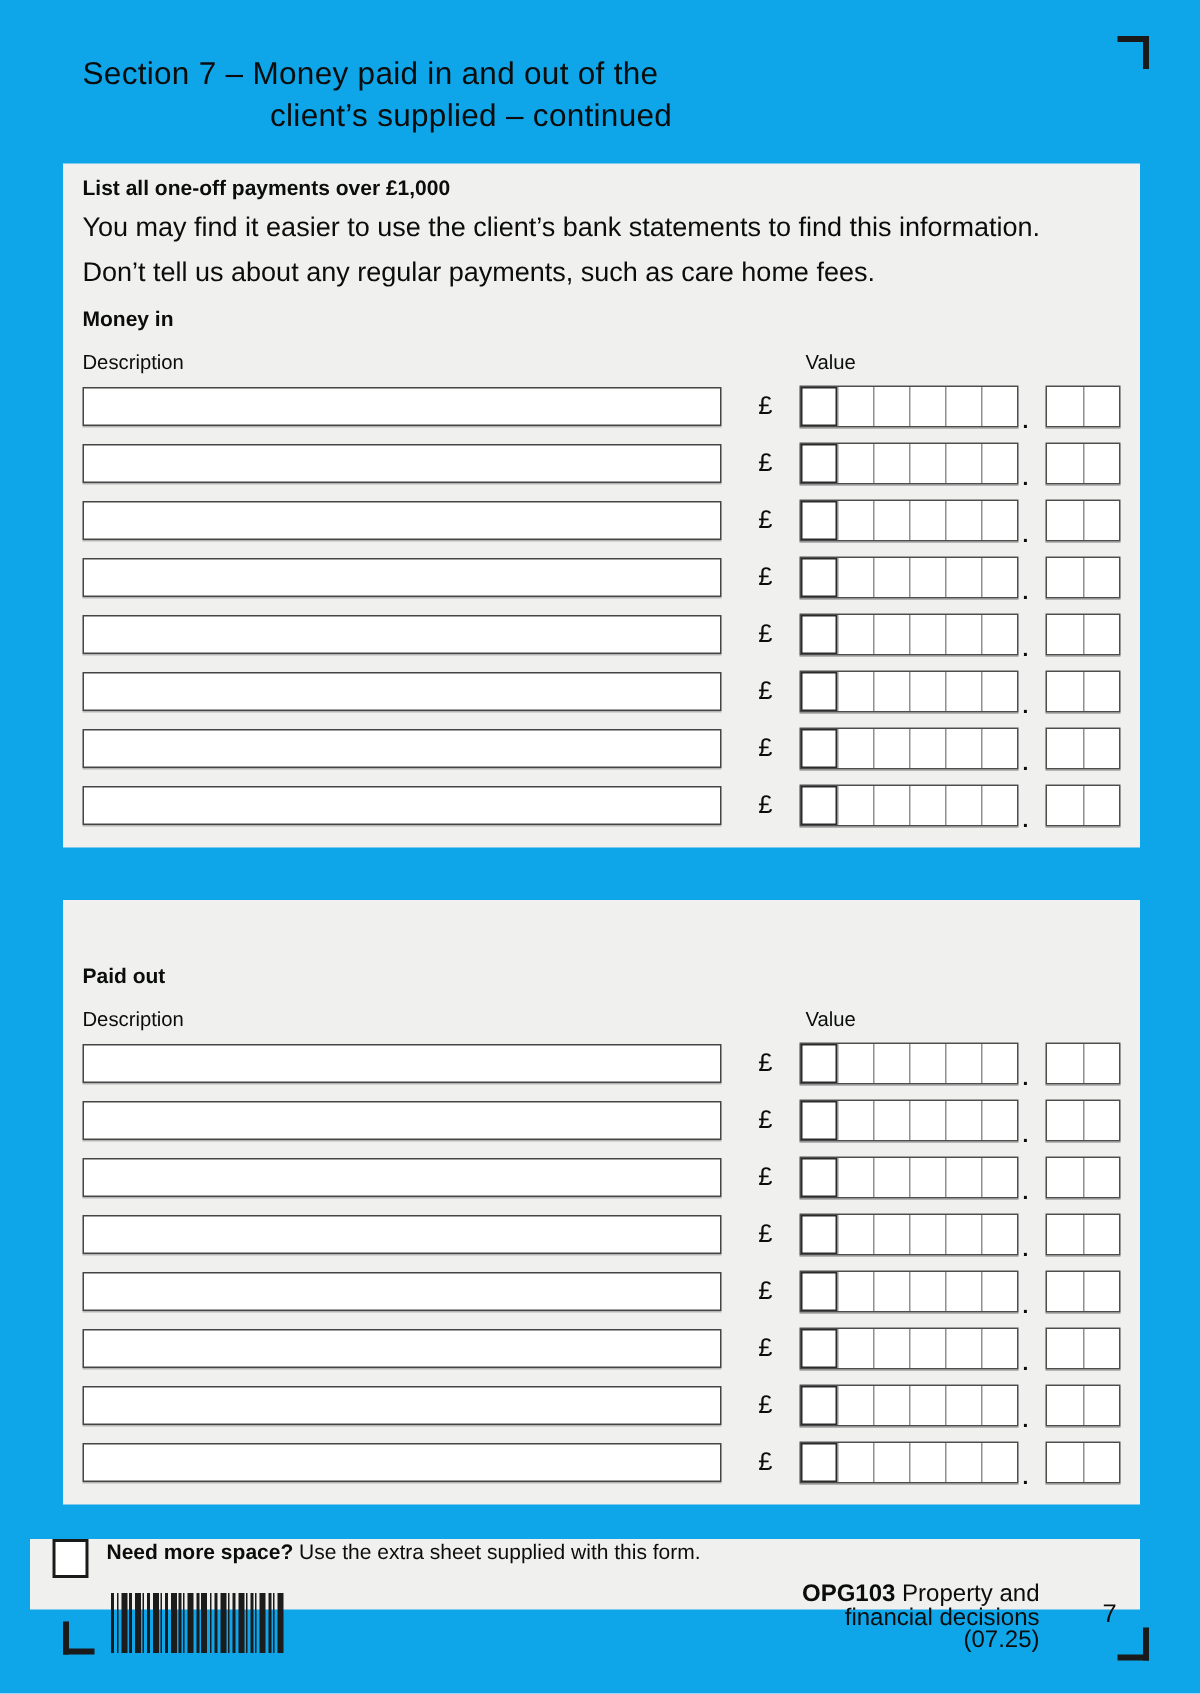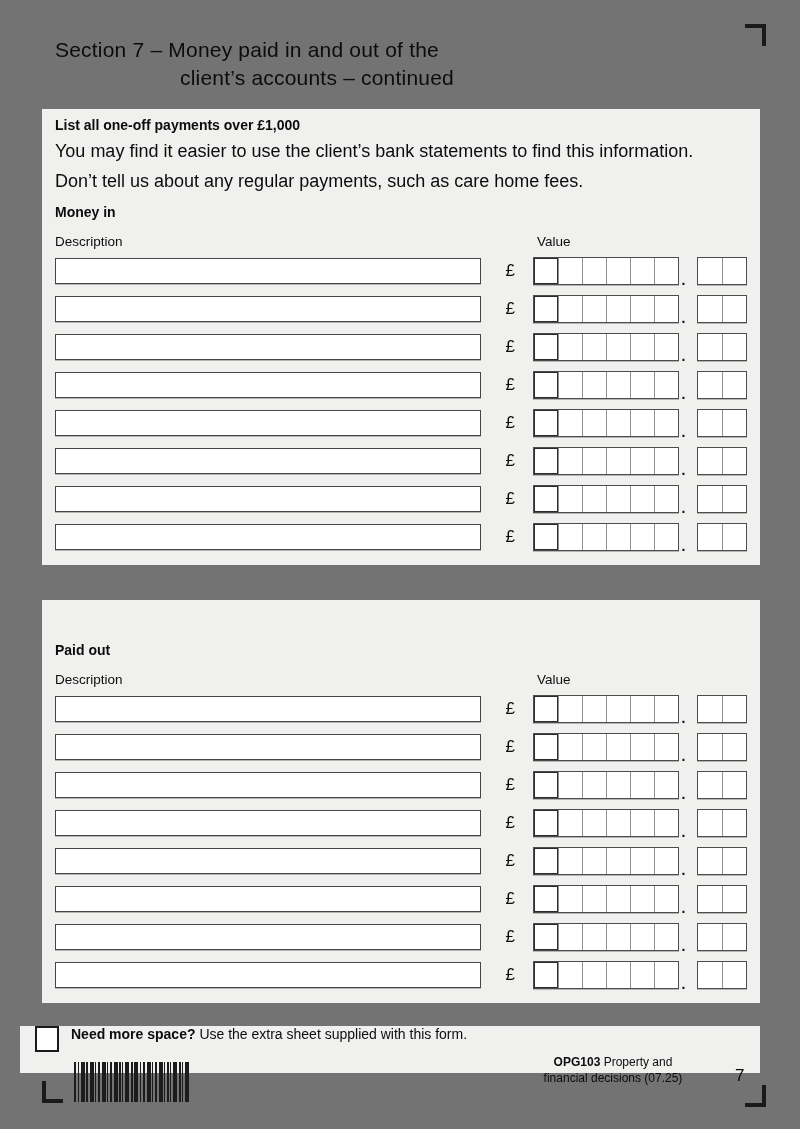--- a/index.html
+++ b/index.html
@@ -1,18 +1,18 @@
 <!DOCTYPE html>
 <html><head>
 <meta charset="utf-8">
 <style>
   * { margin:0; padding:0; box-sizing:border-box; }
   html,body { background:#ffffff; }
   body { font-family:"Liberation Sans", sans-serif; color:#0b0c0c; }
-  .page { position:relative; width:800px; height:1129px; background:#737373; overflow:hidden; }
+  .page { position:relative; width:800px; height:1129px; background:#0ea5e9; overflow:hidden; }
 
   
   .header { position:relative; padding-top:36px; }
   .title { margin-left:55px; font-size:21px; line-height:28px; letter-spacing:0.2px; }
   .title .line2 { display:block; margin-left:125px; }
   .helpline { position:absolute; top:54px; right:46px; display:flex; align-items:center; }
   .helpline-text { text-align:right; margin-right:9px; }
   .helpline-label { font-size:13px; font-weight:bold; line-height:18px; }
   .helpline-number { font-size:14.5px; font-weight:bold; line-height:20px; white-space:nowrap; }
   .phone-icon svg { display:block; }
@@ -47,37 +47,37 @@
   .decimal { align-self:flex-end; width:9px; text-align:center; font-weight:bold; font-size:14px; line-height:10px; }
 
   
   .more-space { display:flex; align-items:flex-start; background:#f0f0ef; margin:23px 40px 0 20px; height:47px; padding-left:15px; }
   .space-checkbox { appearance:none; -webkit-appearance:none; width:24px; height:26px; background:#fff; border:2px solid #1a1a1a; cursor:pointer; }
   .more-space-text { margin-left:12px; font-size:14px; }
   .more-space-text b { font-weight:bold; }
 
   
   .barcode { position:absolute; left:74px; top:1062px; }
-  .footer-text { position:absolute; top:1055px; right:107px; width:160px; text-align:center; font-size:12px; line-height:15.5px; }
+  .footer-text { position:absolute; top:1055px; right:107px; width:160px; text-align:right; font-size:16px; line-height:15.5px; }
   .footer-text .code { font-weight:bold; }
   .page-number { position:absolute; left:735px; top:1066px; font-size:17px; }
 </style>
 </head>
 <body>
 
 <div class="page">
 
   <div class="crop crop-tr"></div>
   <div class="crop crop-bl"></div>
   <div class="crop crop-br"></div>
 
   <div class="header">
     <div class="title">
       <span class="line1">Section 7 – Money paid in and out of the</span>
-      <span class="line2">client’s accounts – continued</span>
+      <span class="line2">client’s supplied – continued</span>
     </div>
   </div>
 
   <div class="panel panel-1">
     <div class="panel-heading">List all one-off payments over £1,000</div>
     <div class="hint">You may find it easier to use the client’s bank statements to find this information.</div>
     <div class="hint">Don’t tell us about any regular payments, such as care home fees.</div>
     <div class="subheading">Money in</div>
     <div class="labels-row">
       <span>Description</span>

